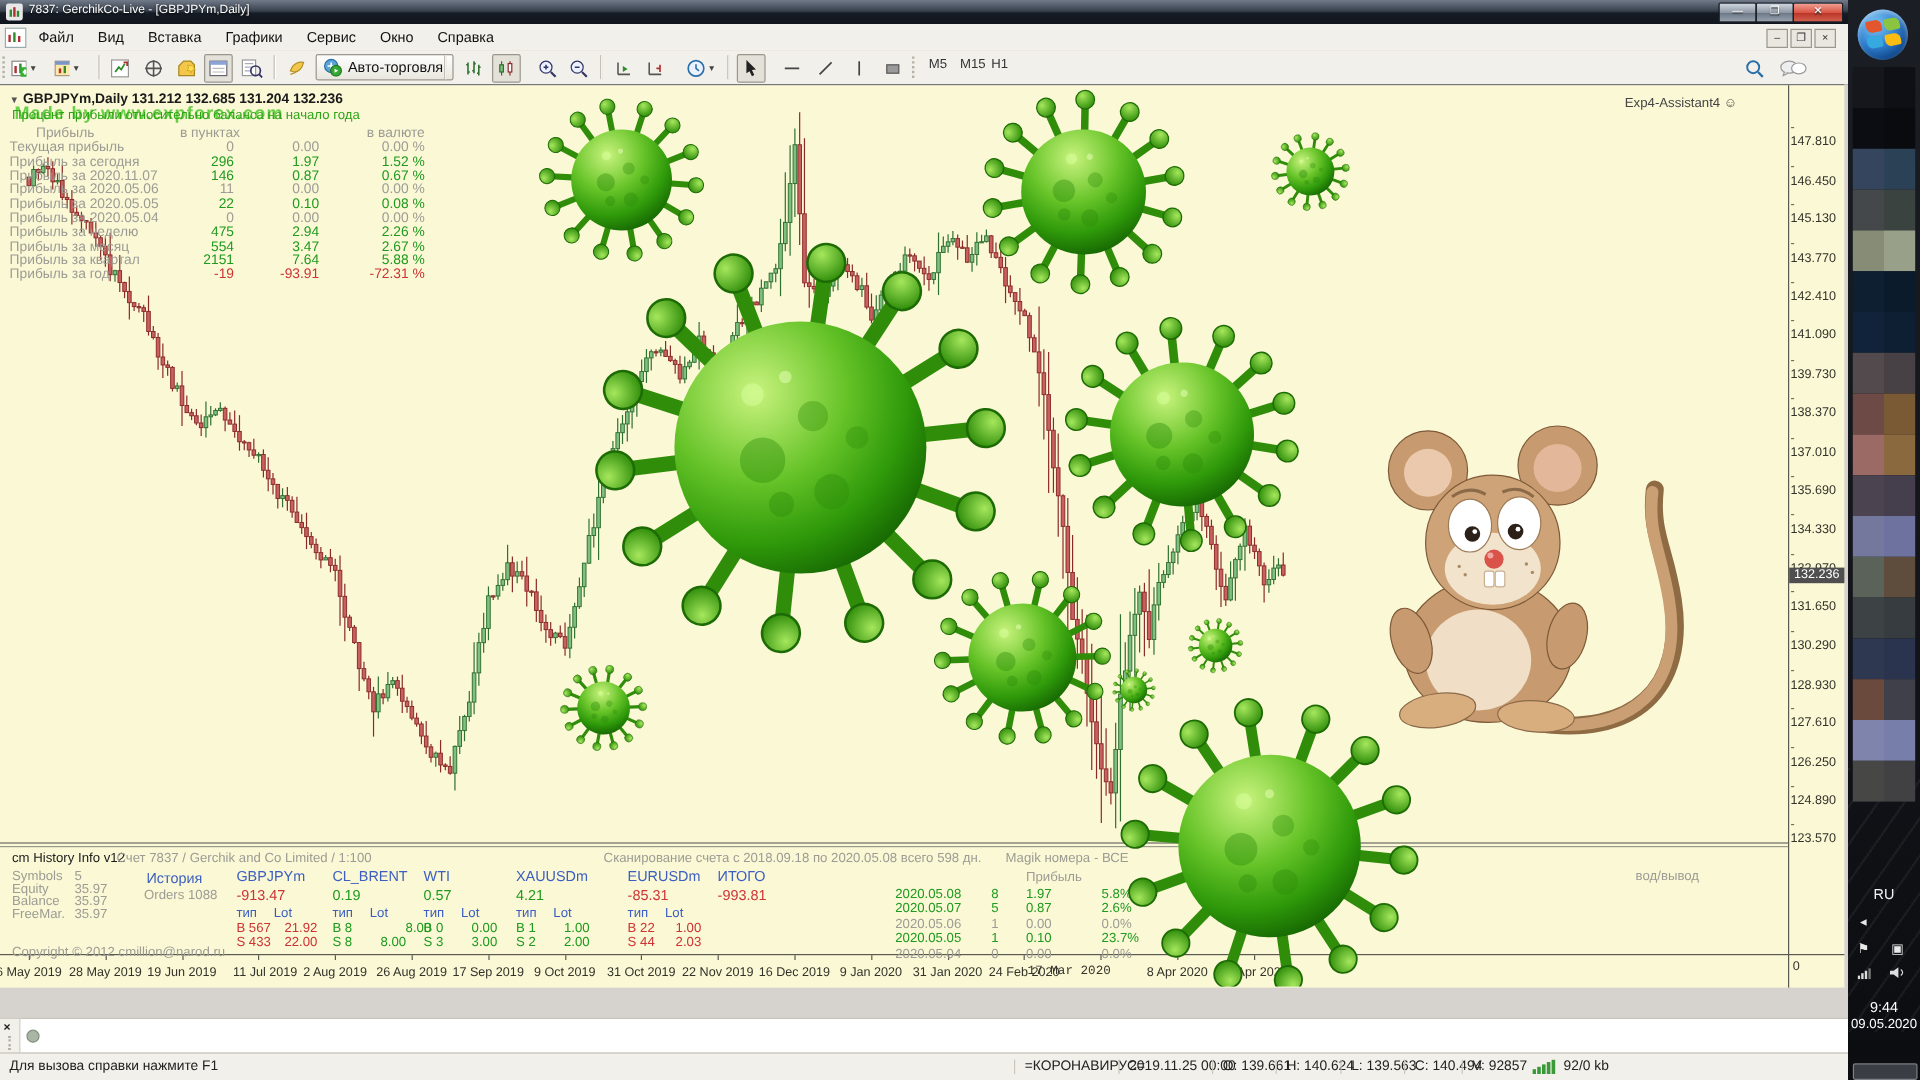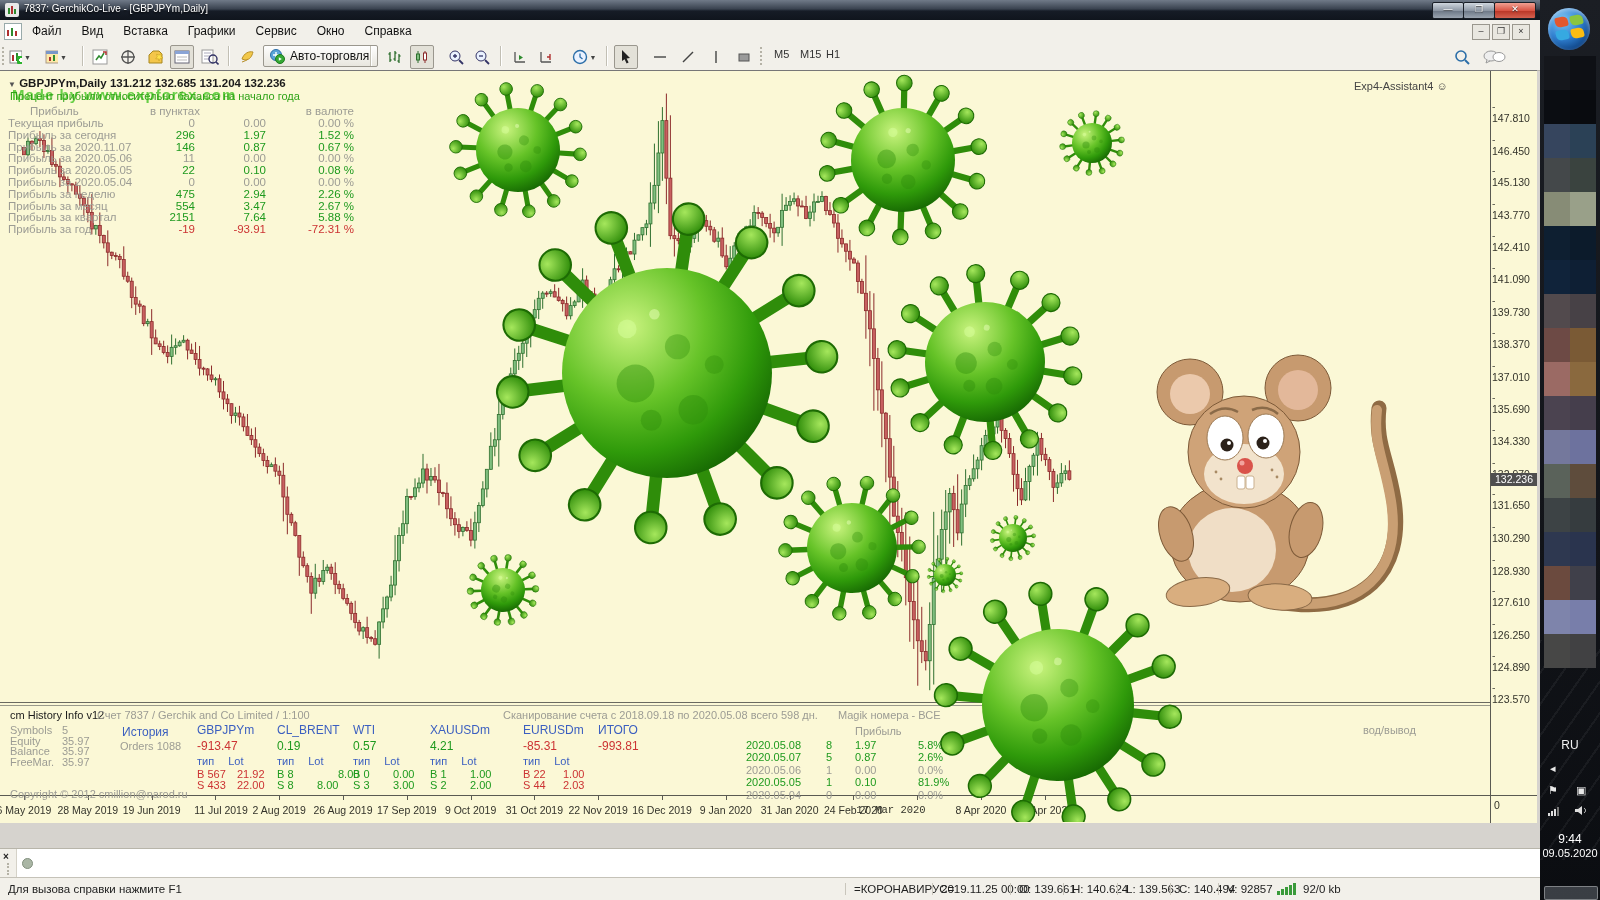--- a/index.html
+++ b/index.html
@@ -1038,21 +1038,21 @@
           <div class="t g" style="left: 826px; top: 49.4px; width: 20px;">5</div>
           <div class="t g" style="left: 855px; top: 49.4px; width: 60px;">0.87</div>
           <div class="t g" style="left: 918px; top: 49.4px; width: 46px;">2.6%</div>
           <div class="t gy" style="left: 746px; top: 61.8px;">2020.05.06</div>
           <div class="t gy" style="left: 826px; top: 61.8px; width: 20px;">1</div>
           <div class="t gy" style="left: 855px; top: 61.8px; width: 60px;">0.00</div>
           <div class="t gy" style="left: 918px; top: 61.8px; width: 46px;">0.0%</div>
           <div class="t g" style="left: 746px; top: 74.2px;">2020.05.05</div>
           <div class="t g" style="left: 826px; top: 74.2px; width: 20px;">1</div>
           <div class="t g" style="left: 855px; top: 74.2px; width: 60px;">0.10</div>
-          <div class="t g" style="left: 918px; top: 74.2px; width: 46px;">81.9%</div>
+          <div class="t g" style="left: 918px; top: 74.2px; width: 46px;">23.7%</div>
           <div class="t gy" style="left: 746px; top: 86.6px;">2020.05.04</div>
           <div class="t gy" style="left: 826px; top: 86.6px; width: 20px;">0</div>
           <div class="t gy" style="left: 855px; top: 86.6px; width: 60px;">0.00</div>
           <div class="t gy" style="left: 918px; top: 86.6px; width: 46px;">0.0%</div>
         </div>
       <div class="t gy" style="left:10px;top:86px;">Copyright © 2012 cmillion@narod.ru</div>
     </div>
   </div>
 
 

